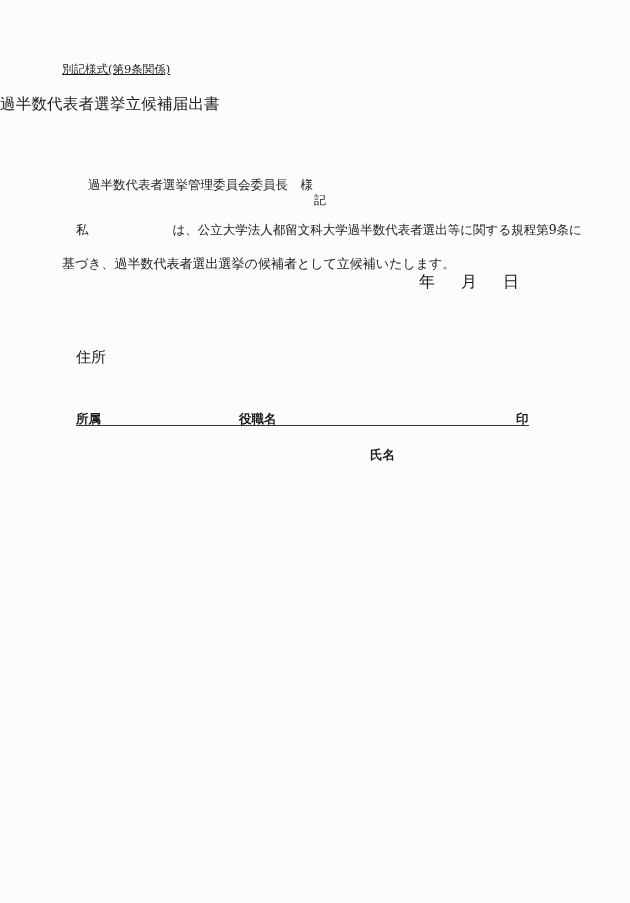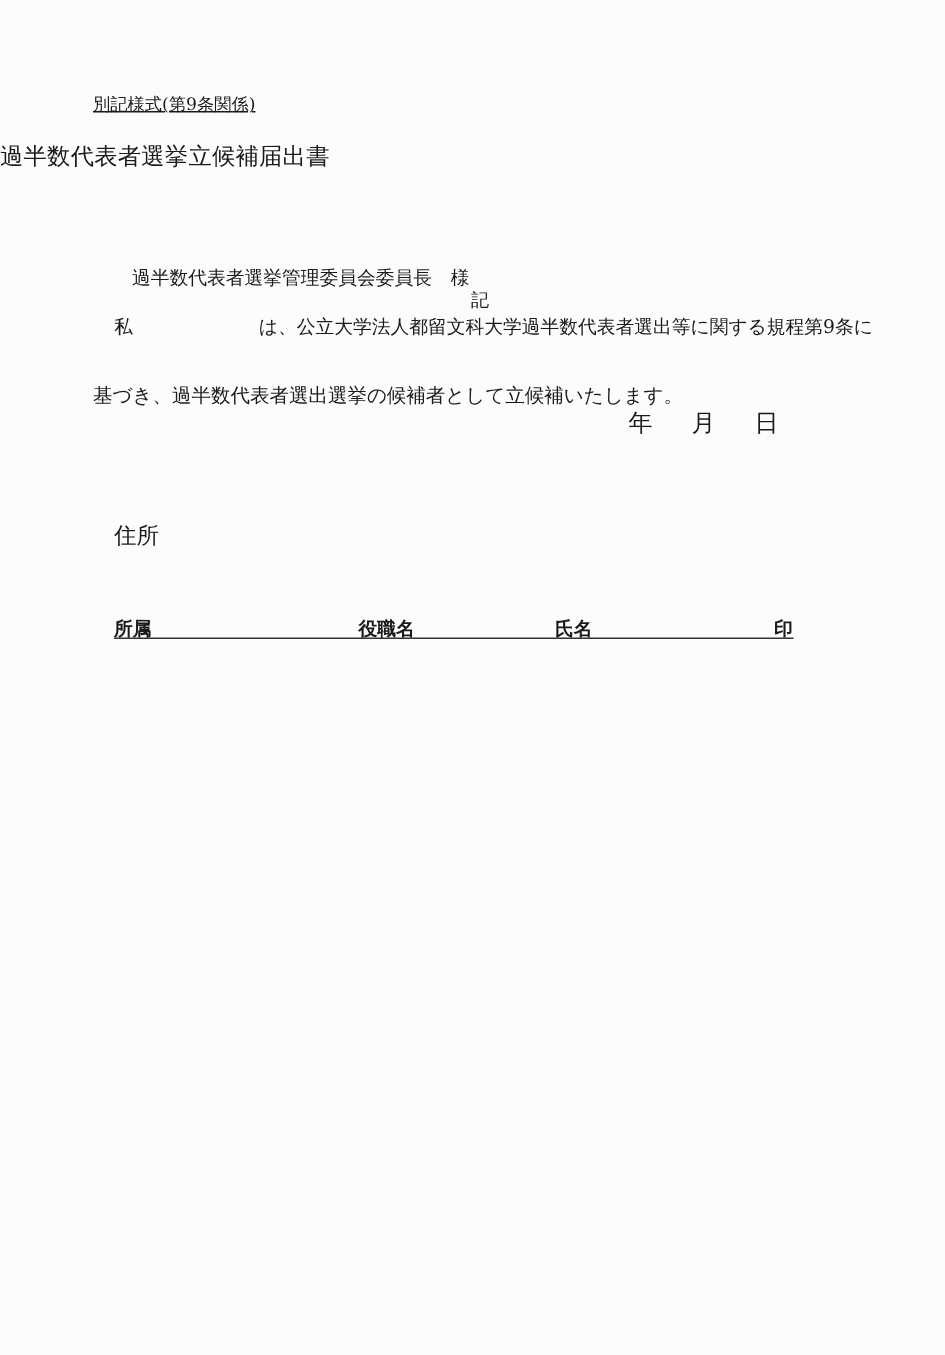--- a/index.html
+++ b/index.html
@@ -29,21 +29,21 @@
     .addressee {
       left: 88px; top: 145px;
       font-size: 12.5px;
       margin-top: 32px;
     }
     .ki {
       left: 314px; top: 192px;
       font-size: 12px;
     }
     .body-line1 {
-      left: 62px; top: 210px;
+      left: 62px; top: 222px;
       font-size: 12.5px;
       width: 520px;
     }
     .body-line2 {
       left: 62px; top: 255px;
       font-size: 13px;
     }
     .date-row {
       left: 419px; top: 272px;
       font-size: 16px;
@@ -87,15 +87,15 @@
   <span>年</span><span style="width:26px;"></span><span>月</span><span style="width:26px;"></span><span>日</span>
 </div>
 
 <div class="abs address-label">住所</div>
 
 <div class="sig-line"></div>
 <div class="abs sig-item" style="left:76px;">所属</div>
 <div class="abs" style="left:102px; top:411px; width:118px; height:15px;"></div>
 <div class="abs sig-item" style="left:239px;">役職名</div>
 <div class="abs" style="left:262px; top:411px; width:105px; height:15px;"></div>
-<div class="abs sig-item" style="left:370px;">氏名</div>
+<div class="abs sig-item" style="left:370px;margin-top:36px;">氏名</div>
 <div class="abs" style="left:396px; top:411px; width:118px; height:15px;"></div>
 <div class="abs sig-item" style="left:516px;">印</div>
 
 </body></html>

